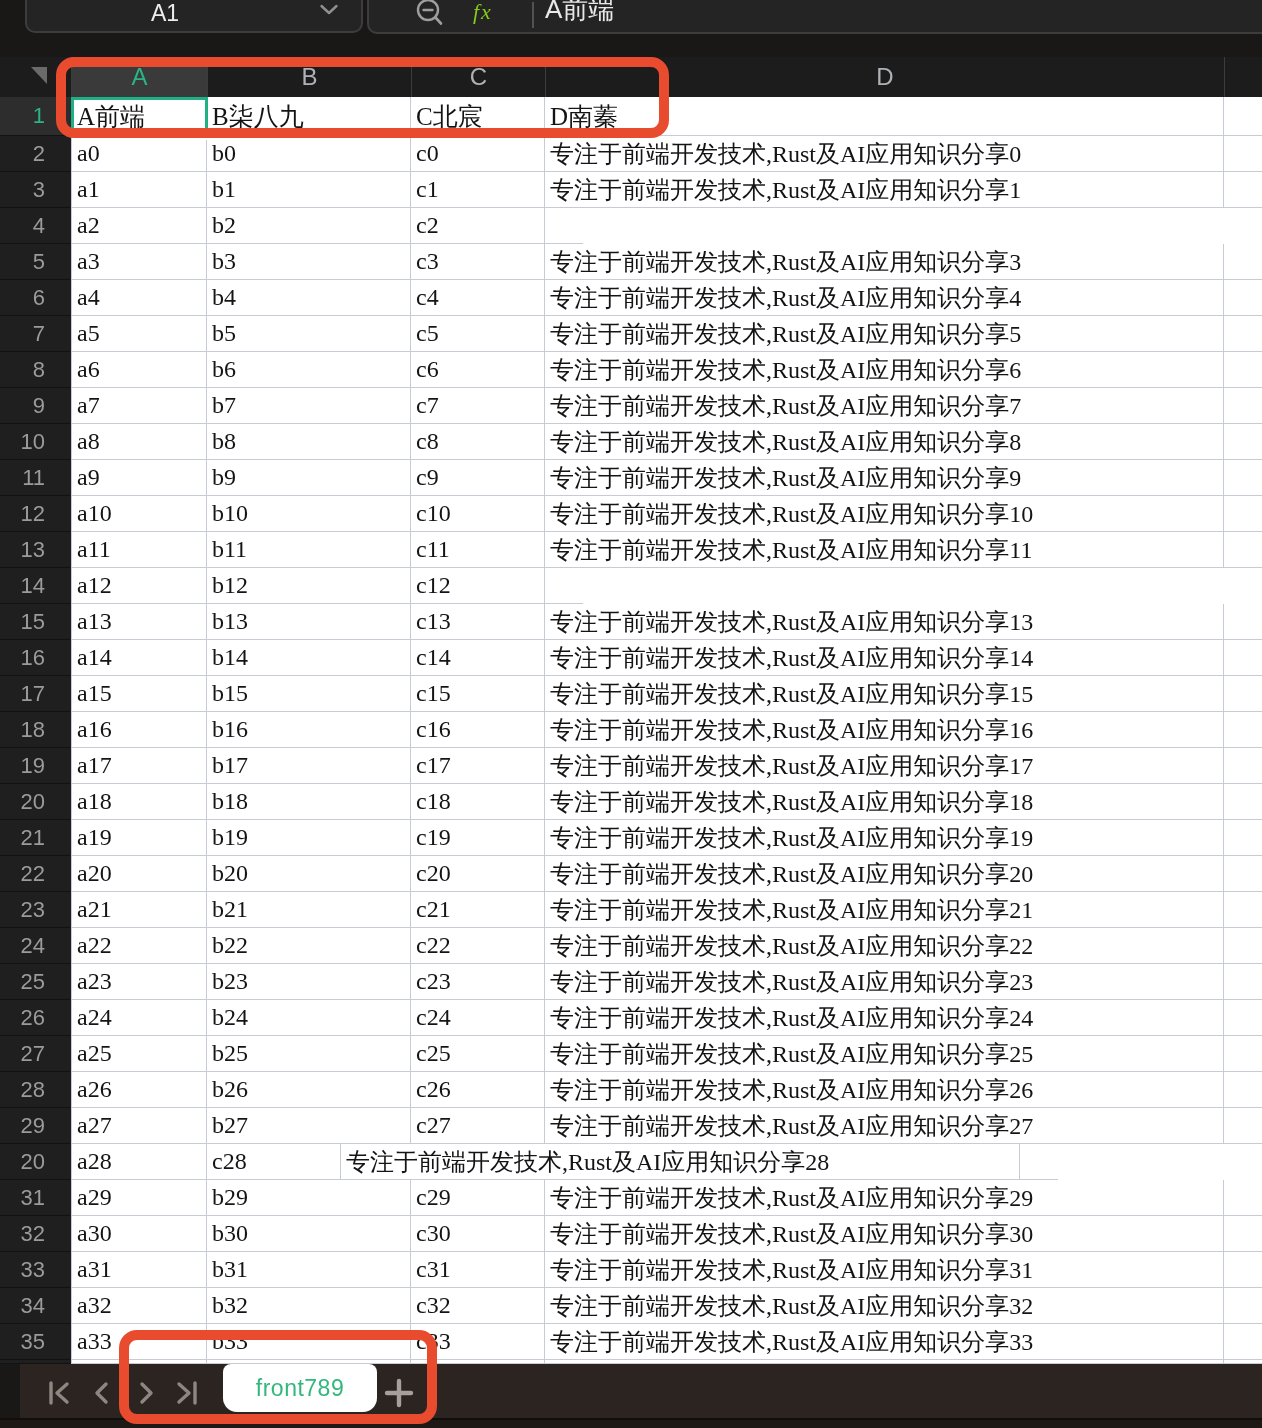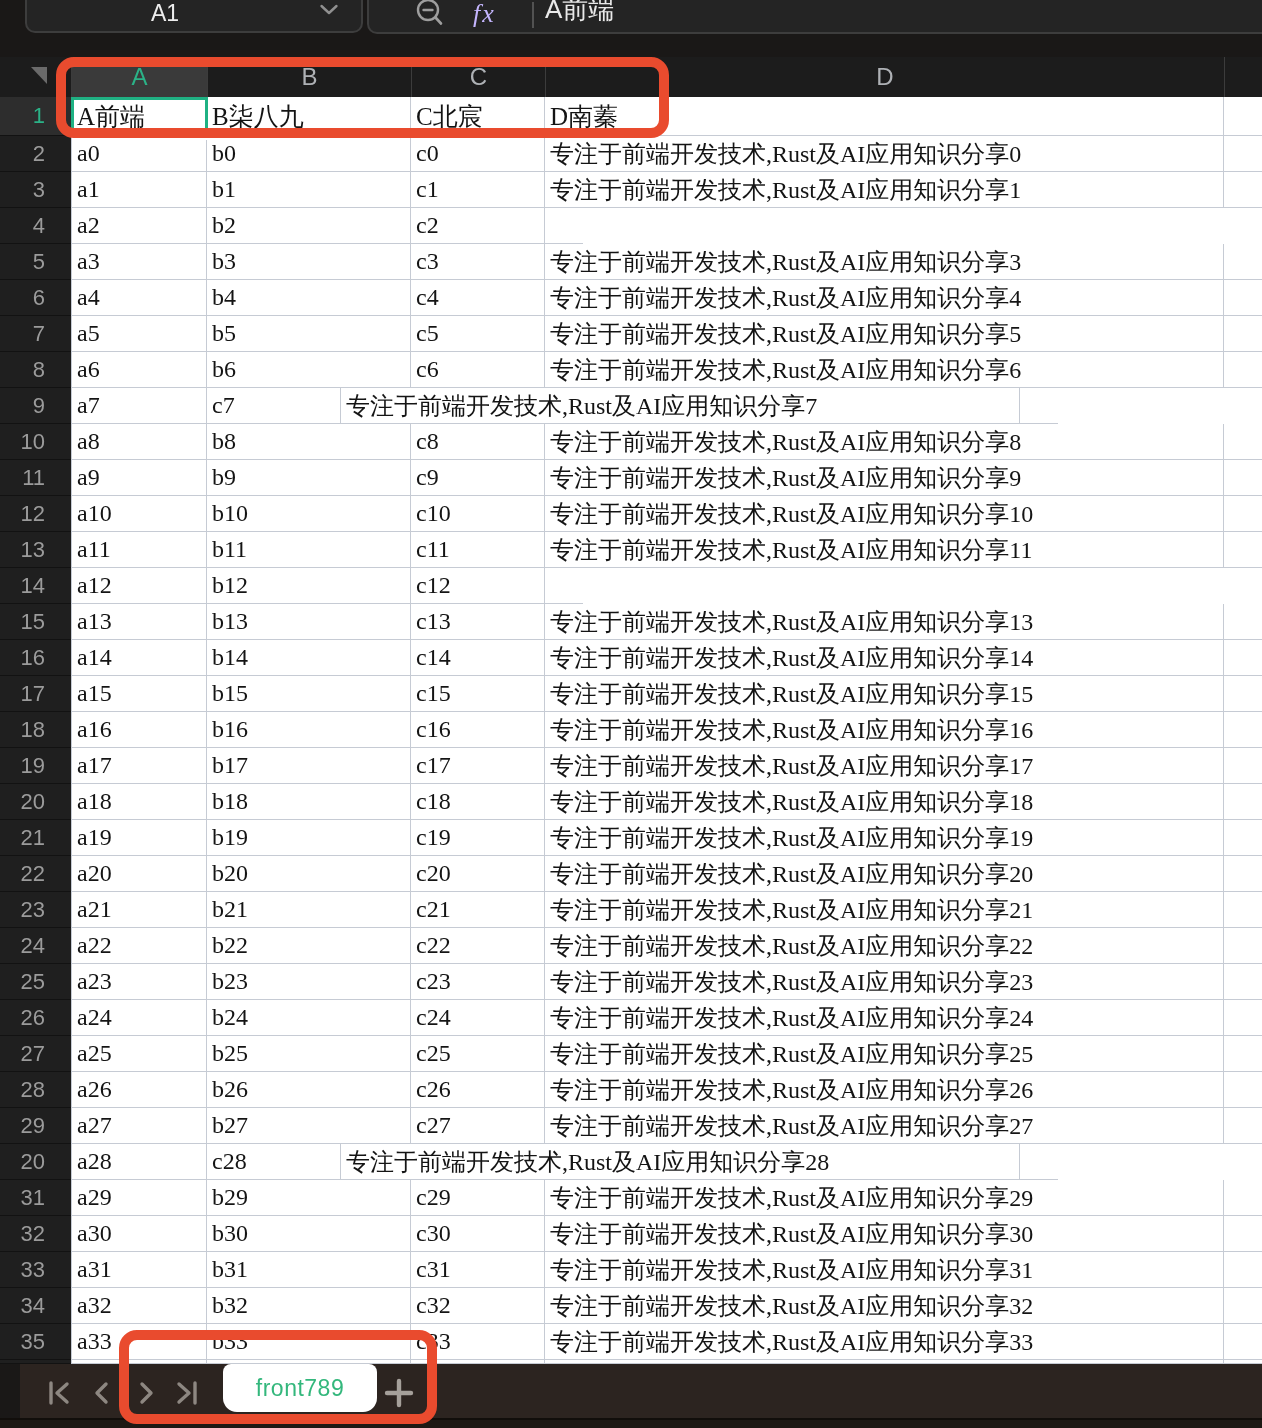--- a/index.html
+++ b/index.html
@@ -22,21 +22,21 @@
   }
   .name-chevron { position:absolute; right:22px; top:26px; }
   .formula-box {
     position:absolute; left:367px; top:-24px; width:912px; height:58px;
     background:#242424; border:2px solid #3d3d3d; border-radius:10px;
   }
   .search-ic { position:absolute; left:46px; top:18px; }
   .fx {
     position:absolute; left:104px; top:21px;
     font-family:"Liberation Serif", serif; font-style:italic;
-    font-size:26px; color:#c4b5fd; letter-spacing:2px;
+    font-size:22px; color:#84cc16; letter-spacing:2px;
   }
   .f-divider { position:absolute; left:163px; top:24px; width:2px; height:26px; background:#525252; }
   .formula-text {
     position:absolute; left:176px; top:17px; font-size:26px; line-height:28px; color:#e9e9e9;
     white-space:nowrap;
   }
 
   
   .col-headers { position:absolute; top:57px; left:0; width:1262px; height:40px; background:#1c1c1c; }
   .corner { position:absolute; left:0; top:0; width:71px; height:40px; }
@@ -201,20 +201,21 @@
   </div><div class="row">
     <div class="rnum">8</div>
     <div class="cell ca">a6</div>
     <div class="cell cb">b6</div>
     <div class="cell cc">c6</div>
     <div class="cell cd">专注于前端开发技术,Rust及AI应用知识分享6</div>
     <div class="cell ce"></div>
   </div><div class="row">
     <div class="rnum">9</div>
     <div class="cell ca">a7</div>
+    <div class="cell cb">b7</div>
     <div class="cell cc">c7</div>
     <div class="cell cd">专注于前端开发技术,Rust及AI应用知识分享7</div>
     <div class="cell ce"></div>
   </div><div class="row">
     <div class="rnum">10</div>
     <div class="cell ca">a8</div>
     <div class="cell cb">b8</div>
     <div class="cell cc">c8</div>
     <div class="cell cd">专注于前端开发技术,Rust及AI应用知识分享8</div>
     <div class="cell ce"></div>

